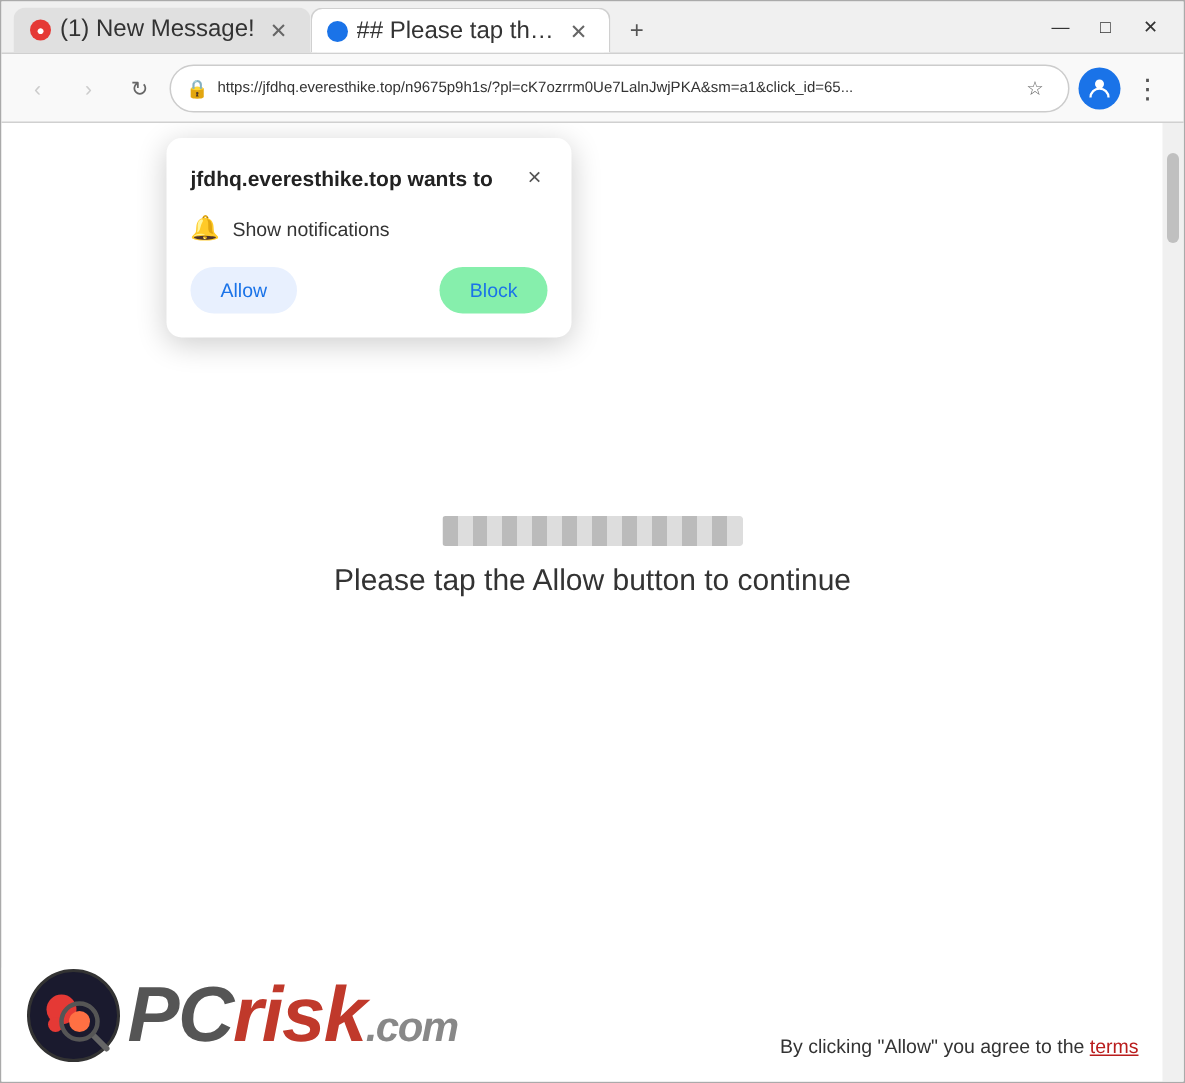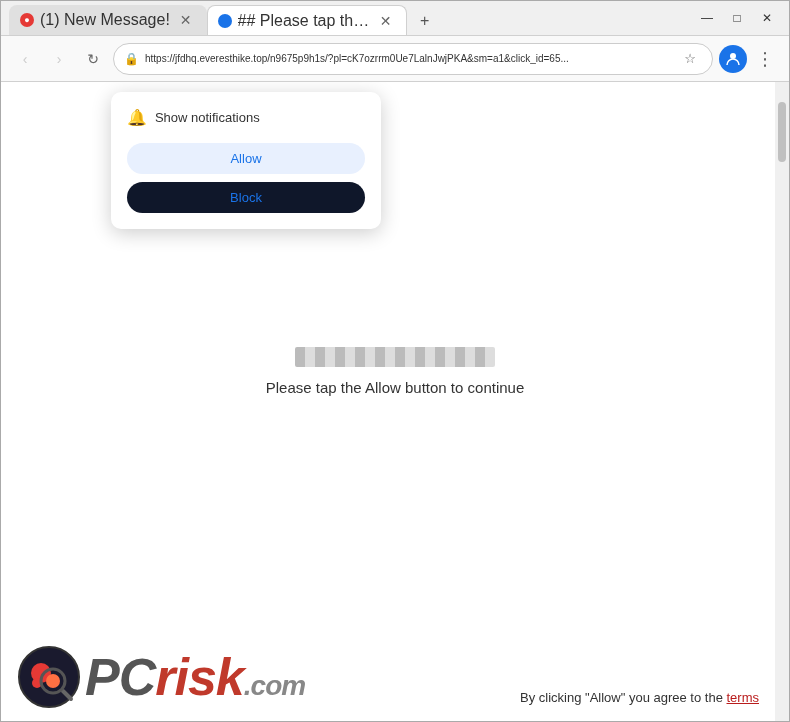--- a/index.html
+++ b/index.html
@@ -38,33 +38,33 @@
     
     .page-content { flex: 1; background: #ffffff; position: relative; overflow: hidden; display: flex; flex-direction: column; }
 
     
     .notification-popup { position: absolute; top: 10px; left: 110px; width: 270px; background: #fff; border-radius: 10px; box-shadow: 0 4px 20px rgba(0,0,0,0.2); padding: 16px; z-index: 100; }
     .popup-header { display: flex; align-items: center; justify-content: space-between; margin-bottom: 12px; }
     .popup-title { font-size: 14px; font-weight: 600; color: #222; }
     .popup-close { font-size: 16px; color: #555; cursor: pointer; border-radius: 3px; padding: 2px 4px; }
     .popup-permission { display: flex; align-items: center; gap: 8px; color: #333; font-size: 13px; margin-bottom: 16px; }
     .bell-icon { font-size: 16px; color: #555; }
-    .popup-buttons { display: flex; justify-content: space-between; gap: 8px; flex-direction: column; }
+    .popup-buttons { display: flex; justify-content: space-between; gap: 8px; }
     .btn-allow { background: #e8f0fe; color: #1a73e8; border: none; border-radius: 20px; padding: 8px 20px; font-size: 13px; font-weight: 500; cursor: pointer; }
-    .btn-block { background: #0f172a; color: #1a73e8; border: none; border-radius: 20px; padding: 8px 20px; font-size: 13px; font-weight: 500; cursor: pointer; }
+    .btn-block { background: #86efac; color: #1a73e8; border: none; border-radius: 20px; padding: 8px 20px; font-size: 13px; font-weight: 500; cursor: pointer; }
 
     
     .page-center { flex: 1; display: flex; flex-direction: column; align-items: center; justify-content: center; padding-bottom: 60px; }
     .loading-bar-container { width: 200px; margin-bottom: 12px; }
     .loading-bar { width: 200px; height: 20px; background: repeating-linear-gradient(
       90deg,
       #bbb 0px, #bbb 10px,
       #ddd 10px, #ddd 20px
     ); border-radius: 2px; }
-    .loading-text { font-size: 15px; color: #333; text-align: center; }
+    .loading-text { font-size: 20px; color: #333; text-align: center; }
 
     
     .scrollbar { position: absolute; right: 0; top: 0; bottom: 0; width: 14px; background: #f0f0f0; display: flex; flex-direction: column; align-items: center; }
     .scroll-thumb { width: 8px; height: 60px; background: #c0c0c0; border-radius: 4px; margin-top: 20px; }
 
     
     .page-footer { position: absolute; bottom: 0; left: 0; right: 14px; background: #fff; padding: 0 16px 12px 16px; display: flex; align-items: flex-end; justify-content: space-between; }
     .logo-area { display: flex; align-items: center; gap: 0; }
     .logo-icon { width: 64px; height: 64px; position: relative; margin-right: 4px; }
     .logo-text { font-size: 42px; font-weight: 900; color: #888; font-style: italic; letter-spacing: -1px; }
@@ -115,20 +115,24 @@
           <path d="M2 14c0-3.3 2.7-6 6-6s6 2.7 6 6" stroke="white" stroke-width="1.5" fill="none"></path>
         </svg>
       </div>
       <div class="menu-btn">⋮</div>
     </div>
   </div>
 
   <div class="page-content">
 
     <div class="notification-popup">
+      <div class="popup-header">
+        <span class="popup-title">jfdhq.everesthike.top wants to</span>
+        <span class="popup-close">×</span>
+      </div>
       <div class="popup-permission">
         <span class="bell-icon">🔔</span>
         <span>Show notifications</span>
       </div>
       <div class="popup-buttons">
         <button class="btn-allow">Allow</button>
         <button class="btn-block">Block</button>
       </div>
     </div>
 

